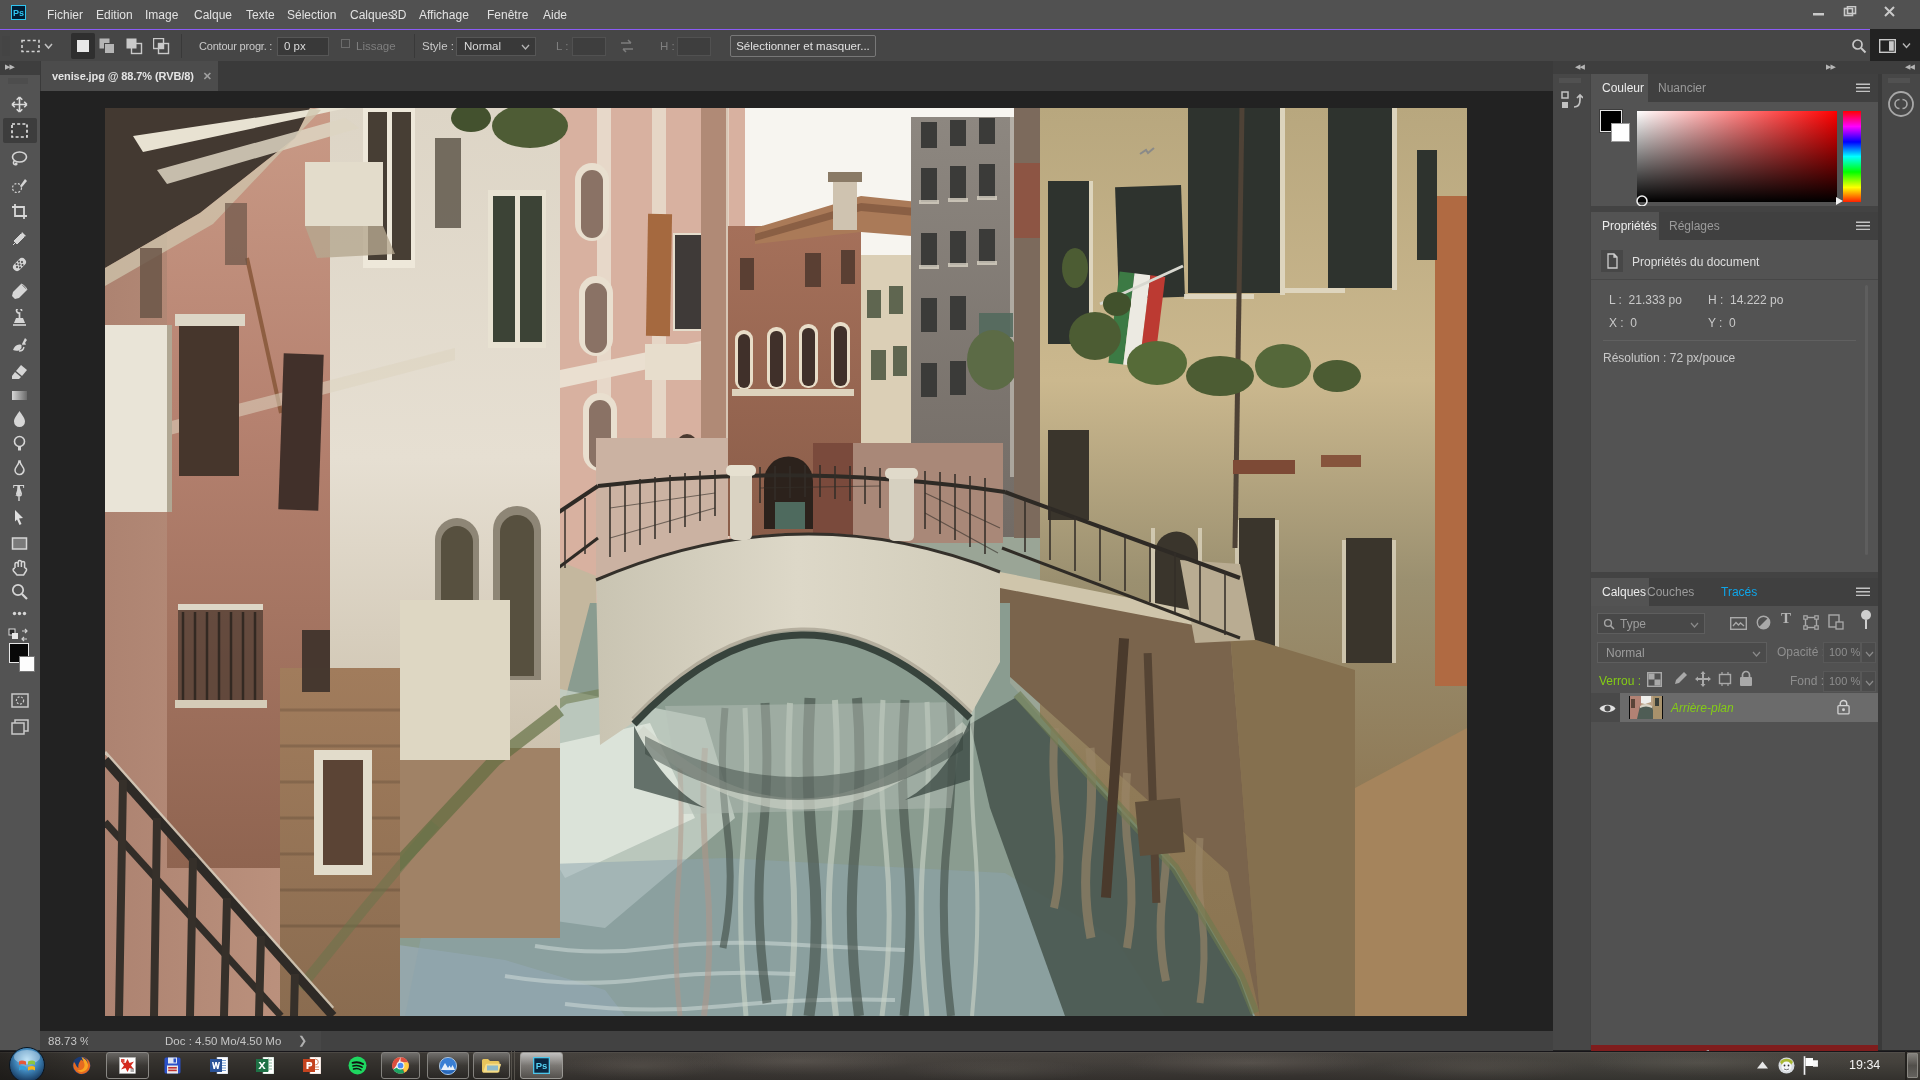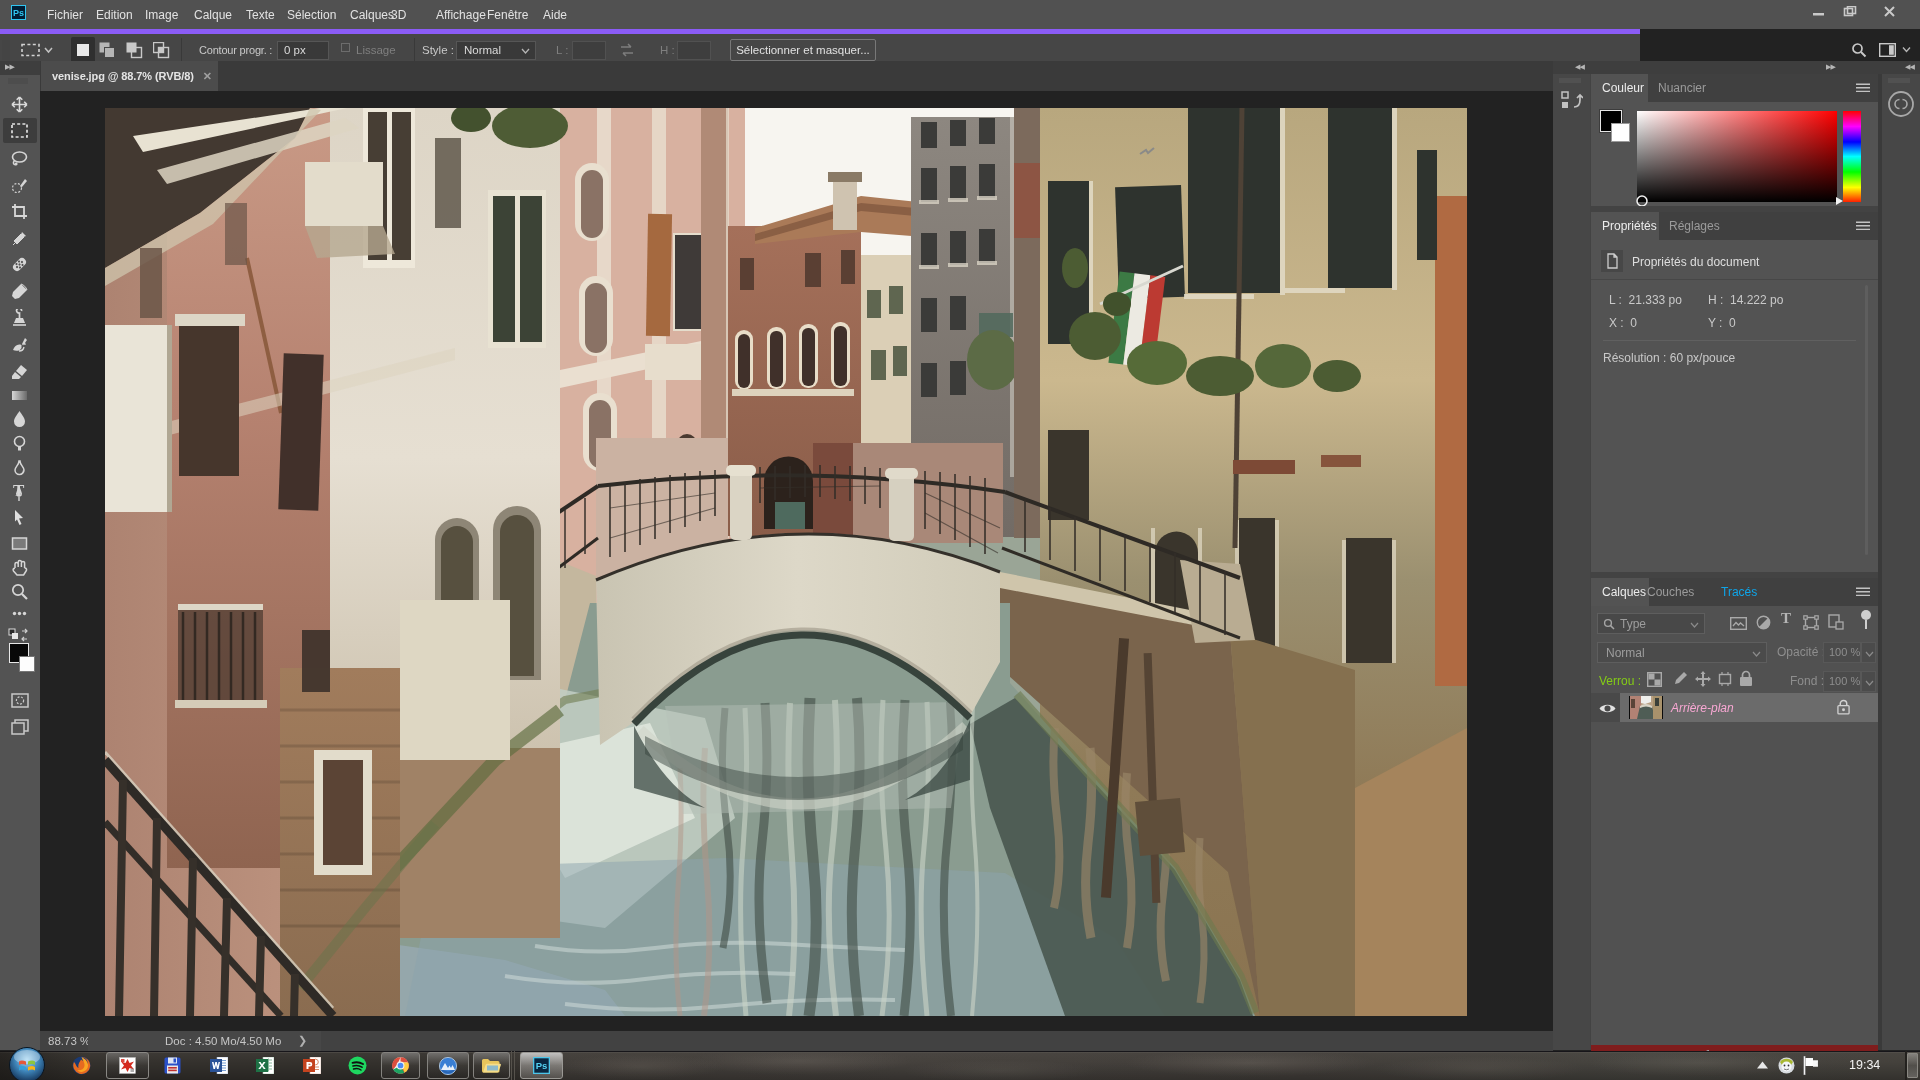--- a/index.html
+++ b/index.html
@@ -1,21 +1,21 @@
 <!DOCTYPE html>
 <html><head>
 <meta charset="utf-8">
 <style>
 * { margin:0; padding:0; box-sizing:border-box; }
 html,body { width:1920px; height:1080px; overflow:hidden; background:#222222;
   font-family:"Liberation Sans", sans-serif; }
 .abs { position:absolute; }
 #menubar { left:0; top:0; width:1920px; height:29px; background:#515151; color:#e2e2e2; font-size:12px; }
 #menubar .mi { position:absolute; top:8px; }
-#optbar { left:0; top:29px; width:1640px; height:32px; background:#464646; border-top:5px solid #8b5cf6; color:#c9c9c9; font-size:11.5px; }
+#optbar { left:0; top:29px; width:1870px; height:32px; background:#464646; border-top:1px solid #8b5cf6; color:#c9c9c9; font-size:11.5px; }
 #hdrstrip { left:0; top:61px; width:1920px; height:14px; background:#3e3e3e; }
 #toolbar { left:0; top:75px; width:40px; height:975px; background:#535353; }
 #tabbar { left:40px; top:61px; width:1513px; height:30px; background:#3a3a3a; }
 #tab1 { position:absolute; left:1px; top:0px; width:177px; height:30px; background:#4c4c4c; color:#e4e4e4; font-size:11px; font-weight:bold; line-height:30px; white-space:nowrap; letter-spacing:-0.1px; }
 #canvas { left:40px; top:91px; width:1513px; height:940px; background:#222222; }
 #statusbar { left:40px; top:1031px; width:1513px; height:23px; background:#424242; color:#c6c6c6; font-size:11.5px; }
 #rightdock { left:1553px; top:61px; width:367px; height:989px; background:#434343; }
 #taskbar { left:0; top:1051px; width:1920px; height:29px; background:#33312e; }
 </style>
 </head>
@@ -27,21 +27,21 @@
     <text x="7.5" y="11" font-size="9" font-weight="bold" fill="#31c5f0" text-anchor="middle" font-family="Liberation Sans">Ps</text>
   </svg>
   <span class="mi" style="left:47px">Fichier</span>
   <span class="mi" style="left:96px">Edition</span>
   <span class="mi" style="left:145px">Image</span>
   <span class="mi" style="left:194px">Calque</span>
   <span class="mi" style="left:246px">Texte</span>
   <span class="mi" style="left:287px">Sélection</span>
   <span class="mi" style="left:350px">Calques</span>
   <span class="mi" style="left:391px">3D</span>
-  <span class="mi" style="left:436px">Affichage</span>
+  <span class="mi" style="left:419px">Affichage</span>
   <span class="mi" style="left:487px">Fenêtre</span>
   <span class="mi" style="left:543px">Aide</span>
 
   <svg class="abs" style="left:1813px;top:6px" width="95" height="12" viewBox="0 0 95 12">
     <rect x="0" y="7" width="11" height="2.5" fill="#c9c9c9"></rect>
     <rect x="31.5" y="2.5" width="8" height="7" fill="none" stroke="#c9c9c9" stroke-width="1.6"></rect>
     <rect x="34.5" y="0.5" width="8" height="7" fill="none" stroke="#c9c9c9" stroke-width="1.6"></rect>
     <path d="M72 1 L81 10 M81 1 L72 10" stroke="#c9c9c9" stroke-width="2"></path>
   </svg>
 </div>
@@ -685,21 +685,21 @@
         <rect x="0" y="0" width="22" height="22" fill="#474747"></rect>
         <path d="M7 4 h6 l3 3 v11 h-9 z M13 4 v3 h3" fill="none" stroke="#cdcdcd" stroke-width="1.3"></path>
       </svg>
       <span class="abs" style="left:41px;top:15px;color:#dedede">Propriétés du document</span>
       <div class="abs" style="left:0;top:39px;width:287px;height:1px;background:#474747"></div>
       <span class="abs" style="left:18px;top:53px">L :&nbsp; 21.333 po</span>
       <span class="abs" style="left:117px;top:53px">H :&nbsp; 14.222 po</span>
       <span class="abs" style="left:18px;top:76px">X :&nbsp; 0</span>
       <span class="abs" style="left:117px;top:76px">Y :&nbsp; 0</span>
       <div class="abs" style="left:12px;top:100px;width:253px;height:1px;background:#606060"></div>
-      <span class="abs" style="left:12px;top:111px">Résolution : 60 px/pouce</span>
+      <span class="abs" style="left:12px;top:111px">Résolution : 72 px/pouce</span>
       <div class="abs" style="left:274px;top:45px;width:3px;height:270px;background:#5e5e5e;border-radius:2px"></div>
     </div>
 
     <div class="abs" style="left:0;top:498px;width:287px;height:6px;background:#434343"></div>
     <div class="abs" style="left:0;top:504px;width:287px;height:28px;background:#404040">
       <div class="abs" style="left:0;top:0;width:58px;height:28px;background:#535353;color:#ececec;font-size:12px;padding:7px 0 0 11px">Calques</div>
       <div class="abs" style="left:46px;top:0;width:60px;height:28px;color:#9b9b9b;font-size:12px;padding:7px 0 0 10px">Couches</div>
       <div class="abs" style="left:120px;top:0;width:56px;height:28px;color:#0ea5e9;font-size:12px;padding:7px 0 0 10px">Tracés</div>
       <svg class="abs" style="left:265px;top:9px" width="14" height="10" viewBox="0 0 14 10">
           <g stroke="#c2c2c2" stroke-width="1.4">
@@ -799,21 +799,21 @@
         <rect x="0" y="0" width="12" height="23" fill="#b28274"></rect>
         <polygon points="12,0 22,0 22,6 16,8 12,7" fill="#efefec"></polygon>
         <polygon points="11,10 23,10 26,23 8,23" fill="#4f5d55"></polygon>
         <path d="M11,10 Q17,6 23,10 L23,12 Q17,9 11,12 Z" fill="#d8d4c6"></path>
         <rect x="24" y="0" width="10" height="23" fill="#a8926c"></rect>
         <rect x="26" y="2" width="4" height="8" fill="#3a3f38"></rect>
         <rect x="2" y="3" width="4" height="9" fill="#5a4438"></rect>
         <rect x="0" y="0" width="1" height="23" fill="#0a0a0a"></rect>
           <rect x="33" y="0" width="1" height="23" fill="#0a0a0a"></rect>
       </svg>
-      <span class="abs" style="left:80px;top:95px;color:#f9a8d4;font-style:italic">Arrière-plan</span>
+      <span class="abs" style="left:80px;top:95px;color:#84cc16;font-style:italic">Arrière-plan</span>
       <svg class="abs" style="left:246px;top:93px" width="13" height="16" viewBox="0 0 14 17">
           <path d="M3.5 7 V5 a3.5 3.5 0 0 1 7 0 v2" fill="none" stroke="#d2d2d2" stroke-width="1.6"></path>
           <rect x="1" y="7" width="12" height="9" fill="none" stroke="#d2d2d2" stroke-width="1.4" rx="1"></rect>
           <circle cx="7" cy="11.5" r="1.6" fill="#d2d2d2"></circle>
         </svg>
 
       <div class="abs" style="left:0;top:439px;width:287px;height:25px;background:#7f1d1d">
         <svg class="abs" style="left:84px;top:8px" width="19" height="10" viewBox="0 0 19 10">
             <g fill="none" stroke="#9e9e9e" stroke-width="1.5">
               <rect x="1" y="2.5" width="9" height="5" rx="2.5"></rect>

